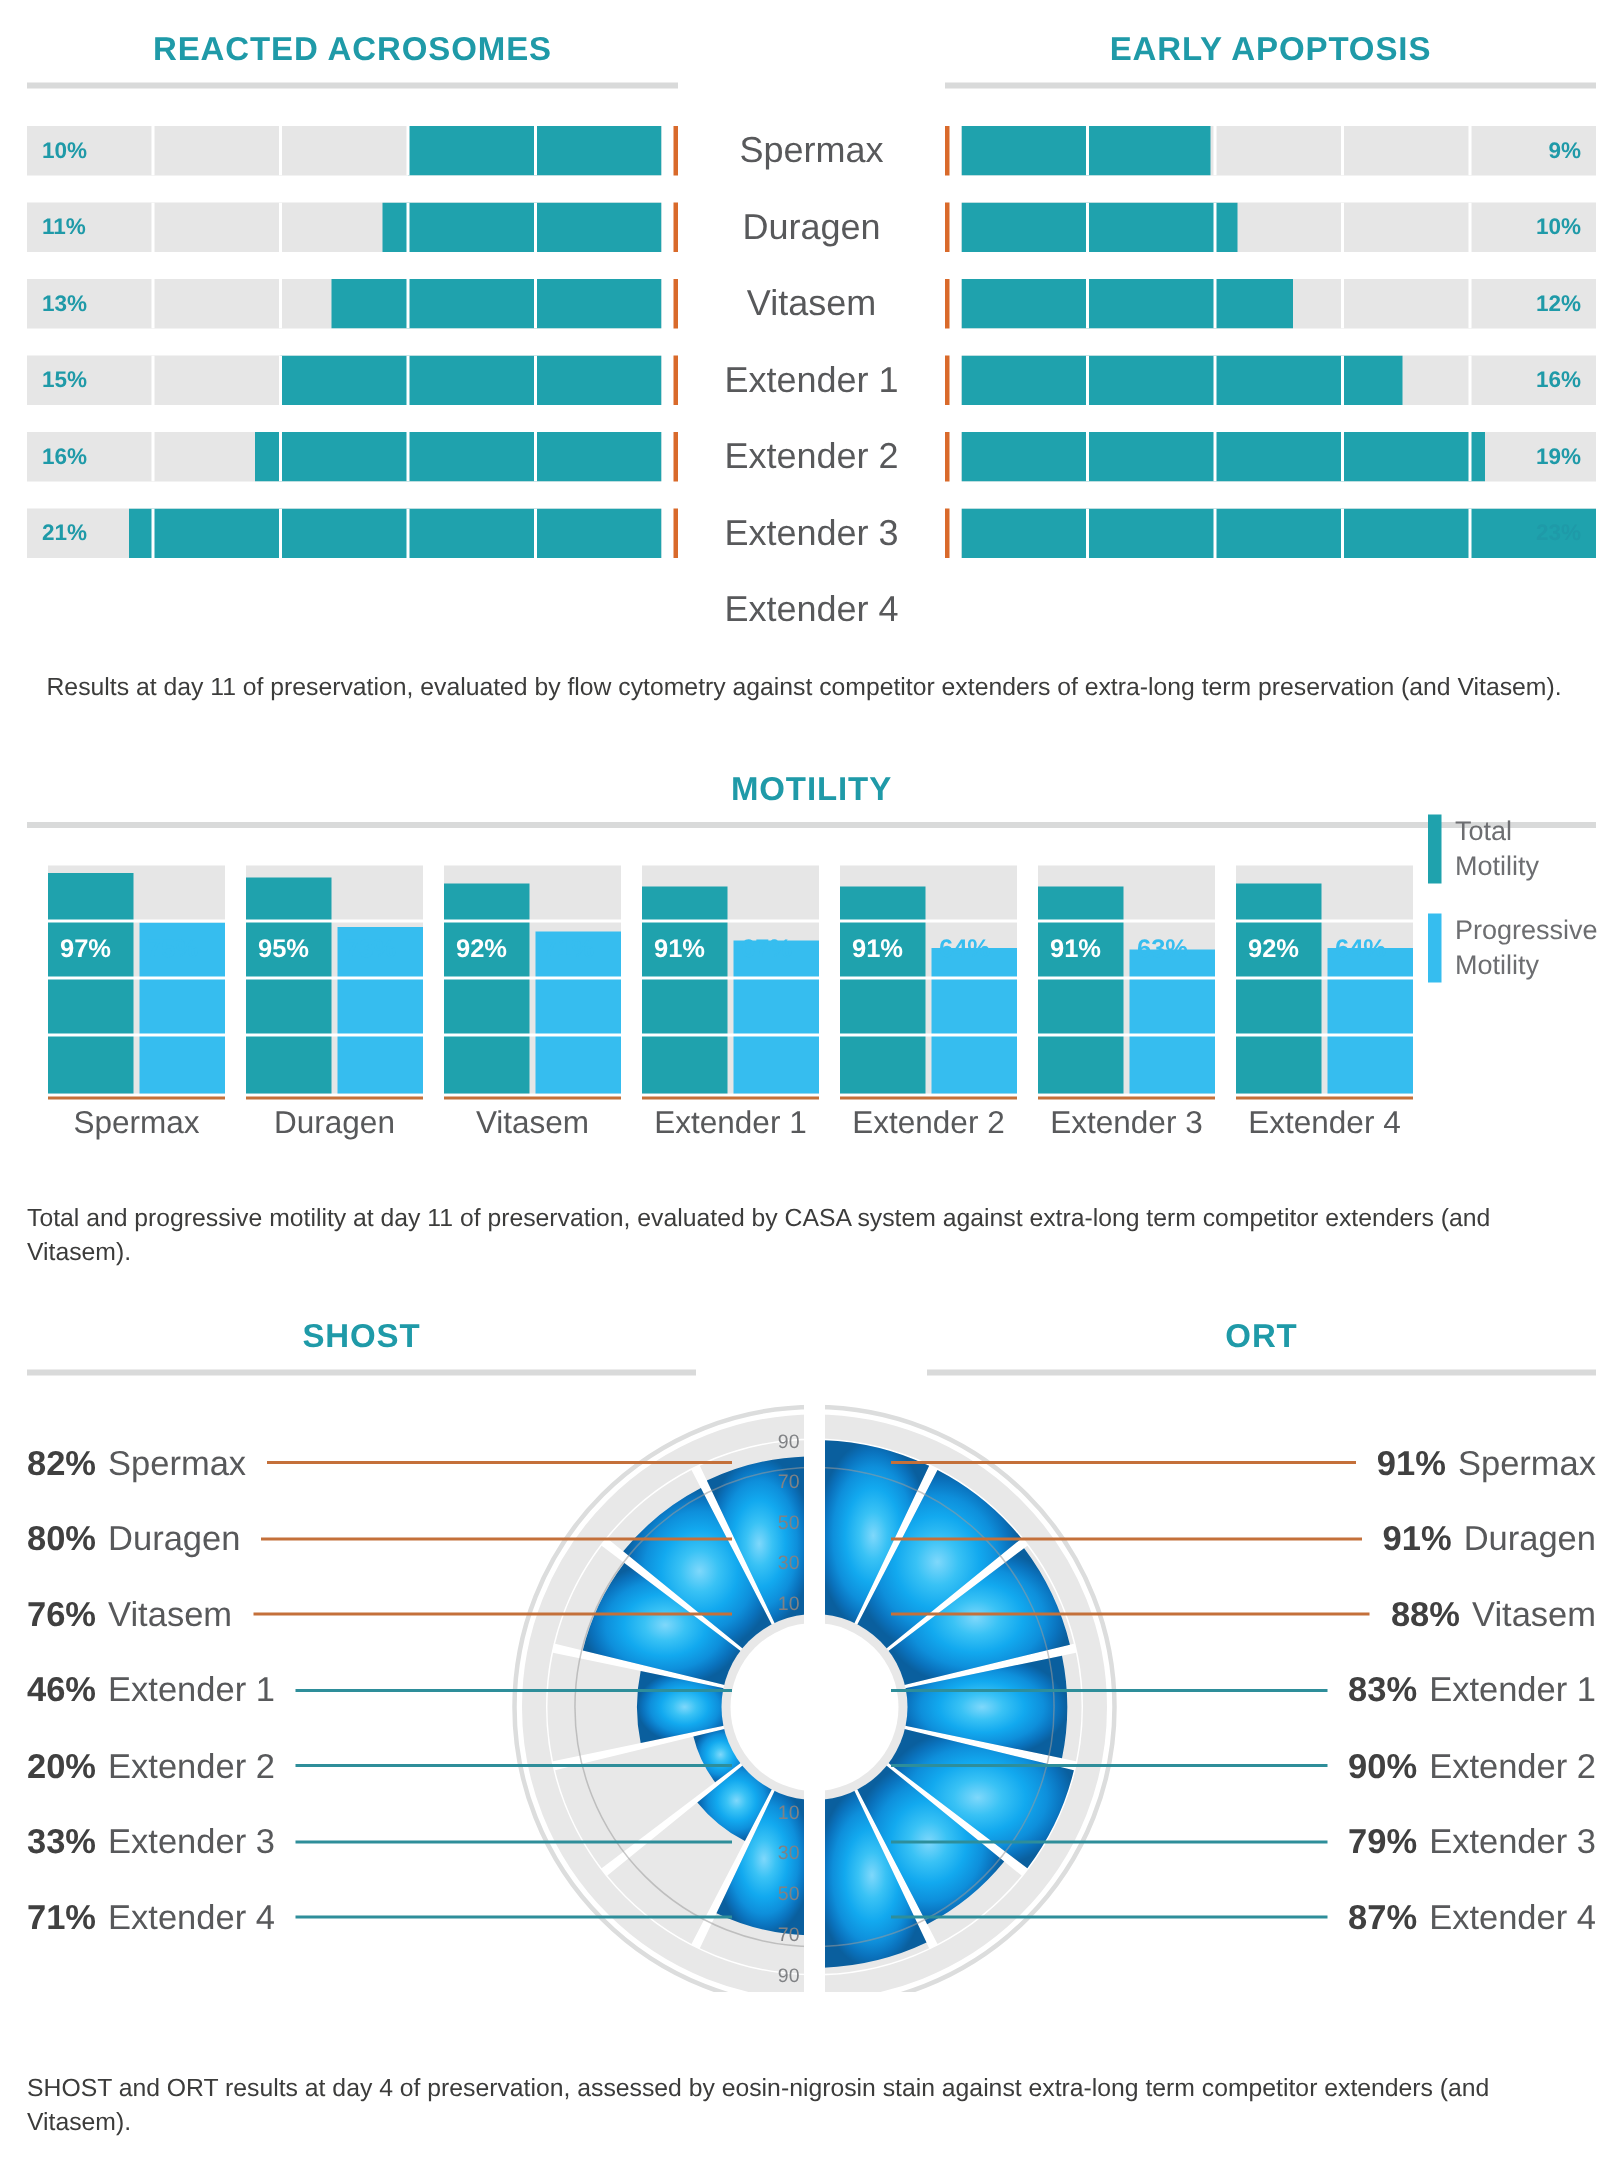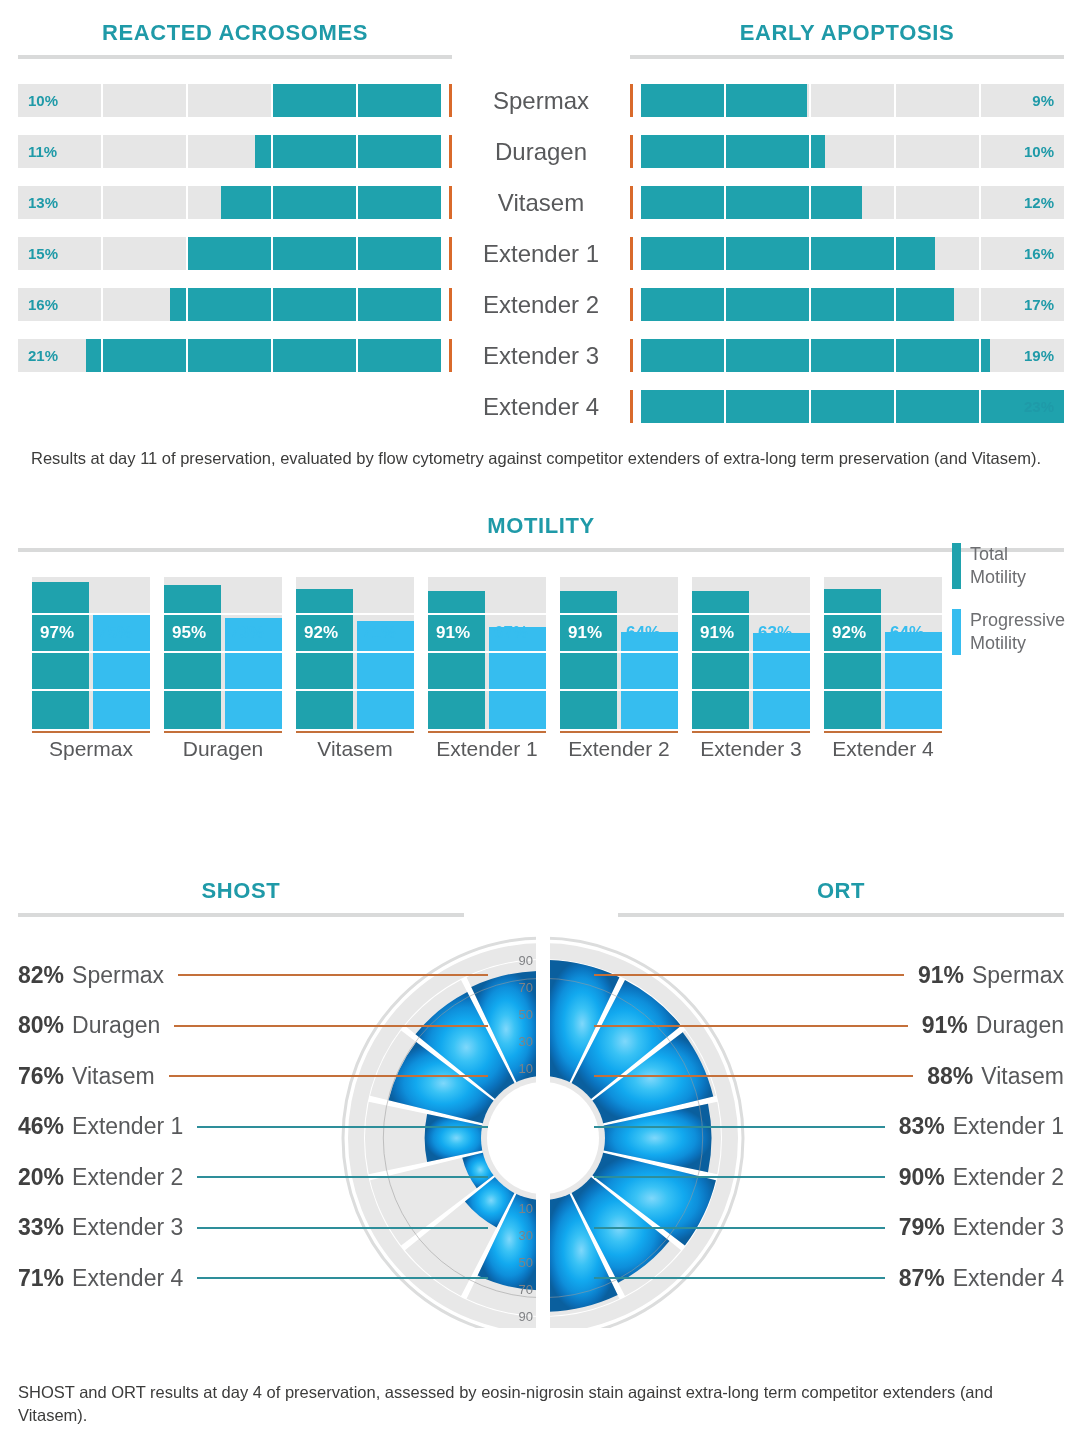--- a/index.html
+++ b/index.html
@@ -338,35 +338,20 @@
             <div class="track">
               <div class="fill" style="left:0;width:69.57%"></div>
               <div class="seg-lines">
                 <i></i>
                 <i></i>
                 <i></i>
                 <i></i>
                 <i></i>
               </div>
               <div class="pctlabel rgt">16%</div>
-            </div>
-          </div>
-          <div class="hbar-row">
-            <div class="tickmark"></div>
-            <div class="lspace"></div>
-            <div class="track">
-              <div class="fill" style="left:0;width:73.91%"></div>
-              <div class="seg-lines">
-                <i></i>
-                <i></i>
-                <i></i>
-                <i></i>
-                <i></i>
-              </div>
-              <div class="pctlabel rgt">17%</div>
             </div>
           </div>
           <div class="hbar-row">
             <div class="tickmark"></div>
             <div class="lspace"></div>
             <div class="track">
               <div class="fill" style="left:0;width:82.61%"></div>
               <div class="seg-lines">
                 <i></i>
                 <i></i>
@@ -515,20 +500,21 @@
           <div class="leg-swatch" style="background:#1fa2ad"></div>
           <div class="leg-text">Total<br>Motility</div>
         </div>
         <div class="leg-item">
           <div class="leg-swatch" style="background:#36bdef"></div>
           <div class="leg-text">Progressive<br>Motility</div>
         </div>
       </div>
   </div>
 
+  <div class="caption" style="top:801px;">Total and progressive motility at day 11 of preservation, evaluated by CASA system against extra-long term competitor extenders (and Vitasem).</div>
 
   <div id="radial">
     <div class="rad-hdr">
       <div class="h" style="padding:0 18px;box-sizing:border-box;">
         <div class="sec-title">SHOST</div>
         <div class="rule"></div>
       </div>
       <div class="gapc"></div>
       <div class="h" style="padding:0 18px;box-sizing:border-box;">
         <div class="sec-title">ORT</div>

